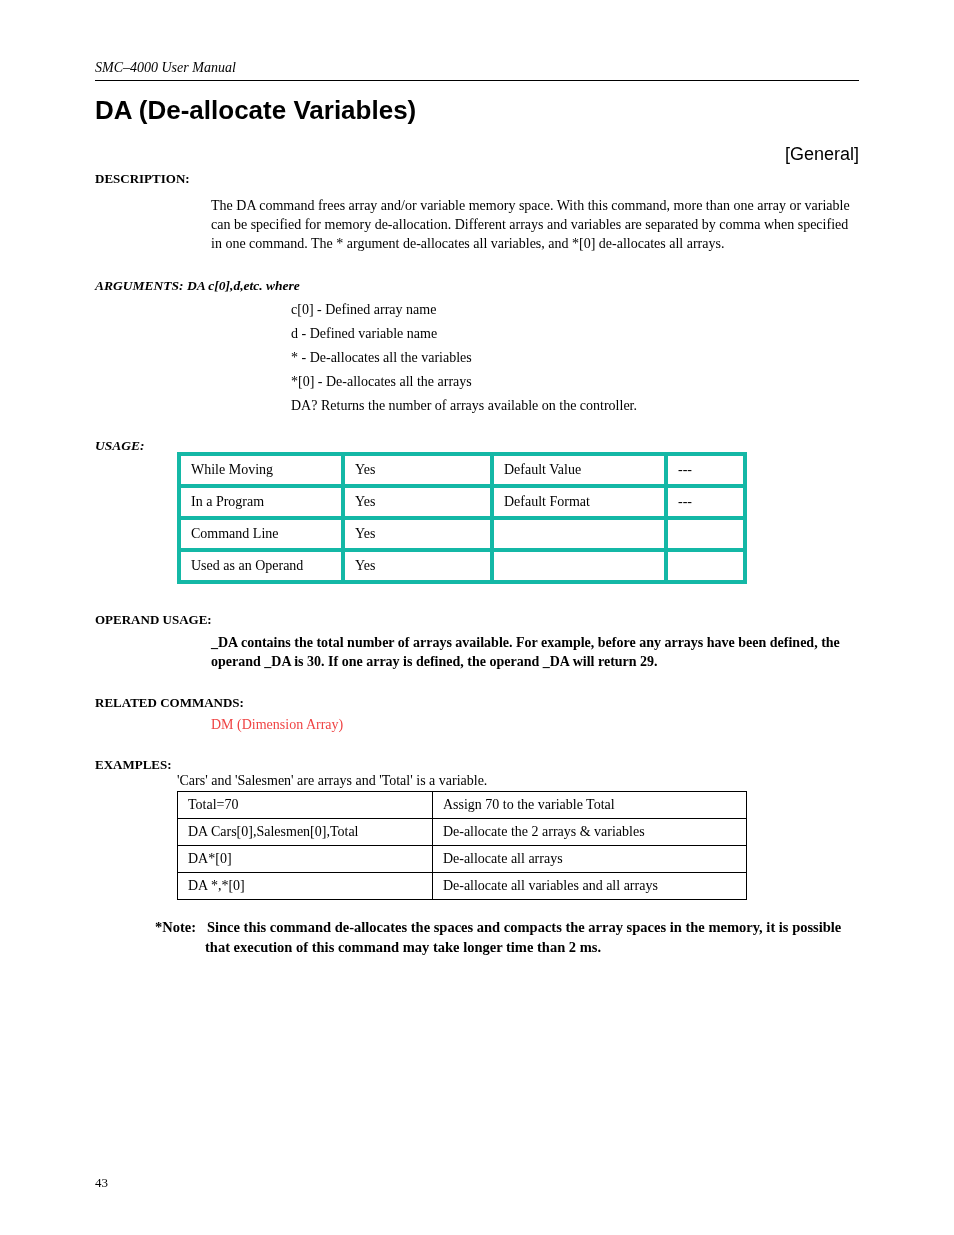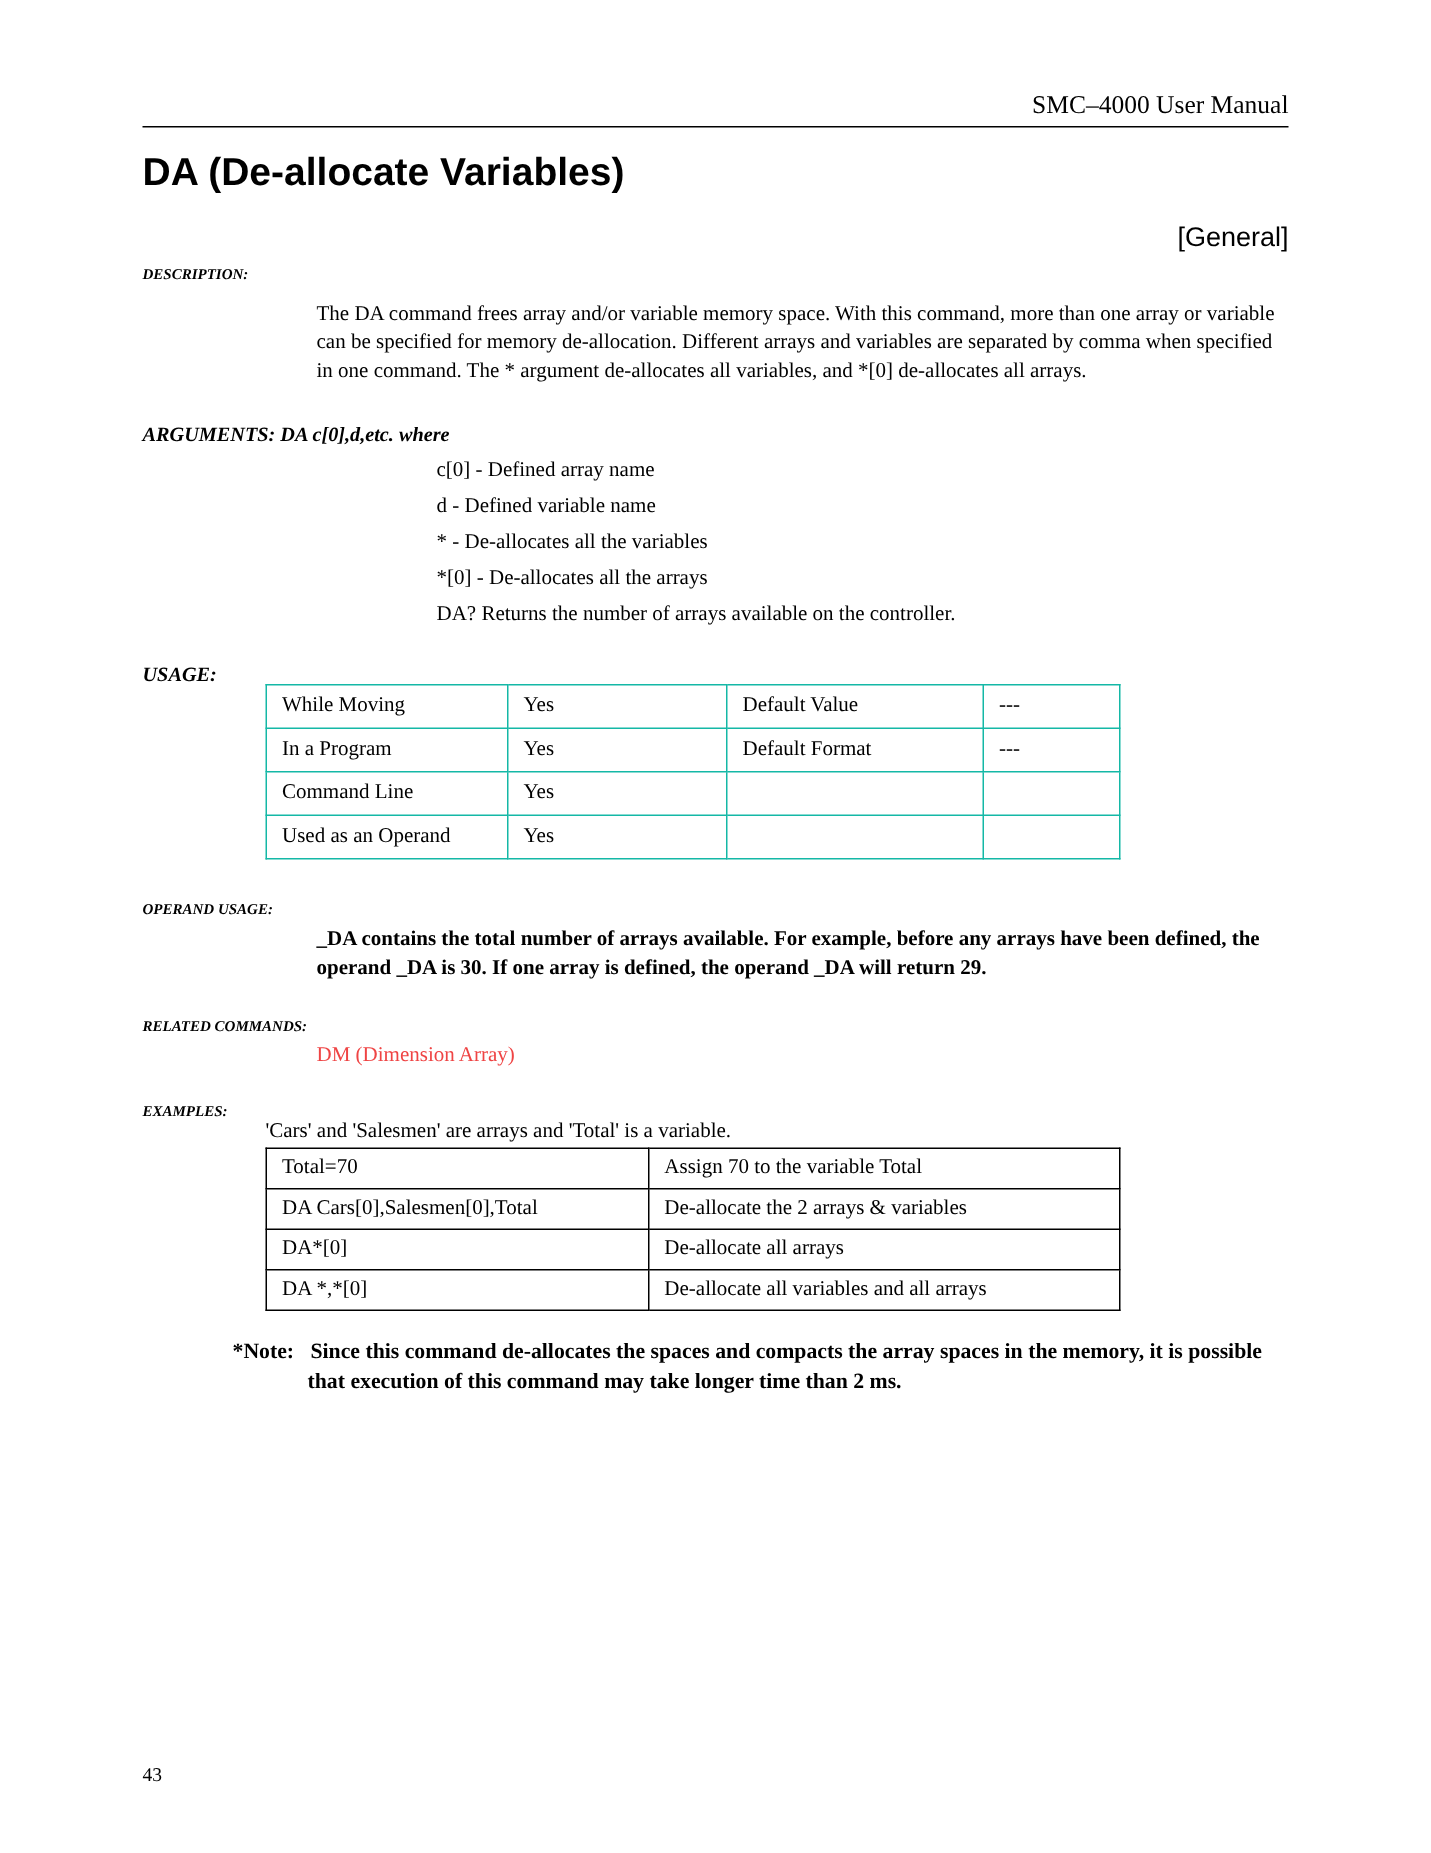--- a/index.html
+++ b/index.html
@@ -6,45 +6,45 @@
     font-family: "Times New Roman", Times, serif;
     font-size: 14px;
     color: #000;
     background: #fff;
     margin: 0;
     padding: 60px 95px 50px 95px;
     width: 954px;
     box-sizing: border-box;
   }
   .header-right {
-    text-align: right;
-    font-size: 17px;
+    text-align: left;
+    font-size: 14px;
     margin-bottom: 4px;
+    font-style: italic;
   }
   .hr-line {
     border: none;
     border-top: 1.5px solid #000;
     margin: 0 0 14px 0;
   }
   h1 {
     font-family: Arial, Helvetica, sans-serif;
     font-size: 26px;
     font-weight: bold;
     margin: 0 0 18px 0;
   }
   .general-tag {
     font-family: Arial, Helvetica, sans-serif;
     text-align: right;
     font-size: 18px;
     margin-bottom: 6px;
   }
   .section-label {
-    font-style: italic;
-    font-weight: bold;
-    font-size: 10px;
+    font-weight: bold;
+    font-size: 13px;
   }
   .desc-block {
     margin-bottom: 10px;
   }
   .desc-text {
     margin: 6px 0 24px 116px;
     line-height: 1.35;
     font-size: 14px;
   }
   .args-line {
@@ -68,21 +68,21 @@
     margin-bottom: 0px;
   }
   table.usage-table {
     border-collapse: collapse;
     margin-left: 82px;
     width: 570px;
     margin-bottom: 28px;
     margin-top: -2px;
   }
   table.usage-table td {
-    border: 1px solid #14b8a6;
+    border: 4px solid #14b8a6;
     padding: 6px 10px;
     font-size: 14px;
     vertical-align: top;
   }
   .operand-text {
     margin: 6px 0 24px 116px;
     line-height: 1.35;
     font-size: 14px;
     font-weight: bold;
   }

